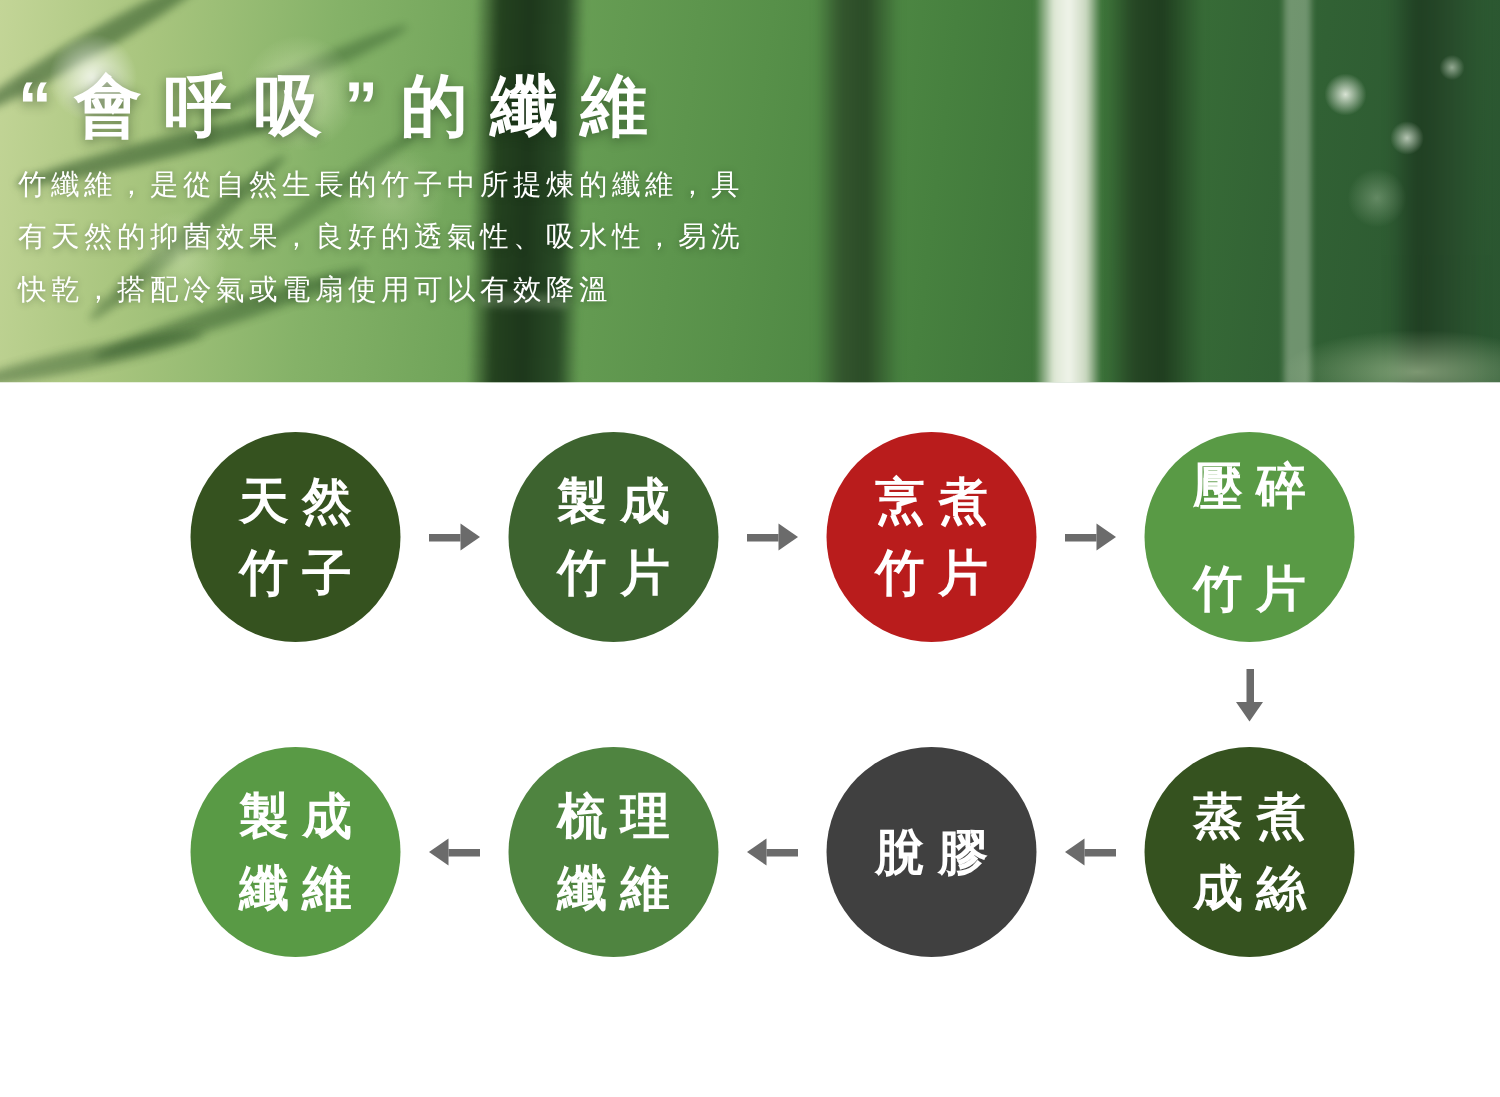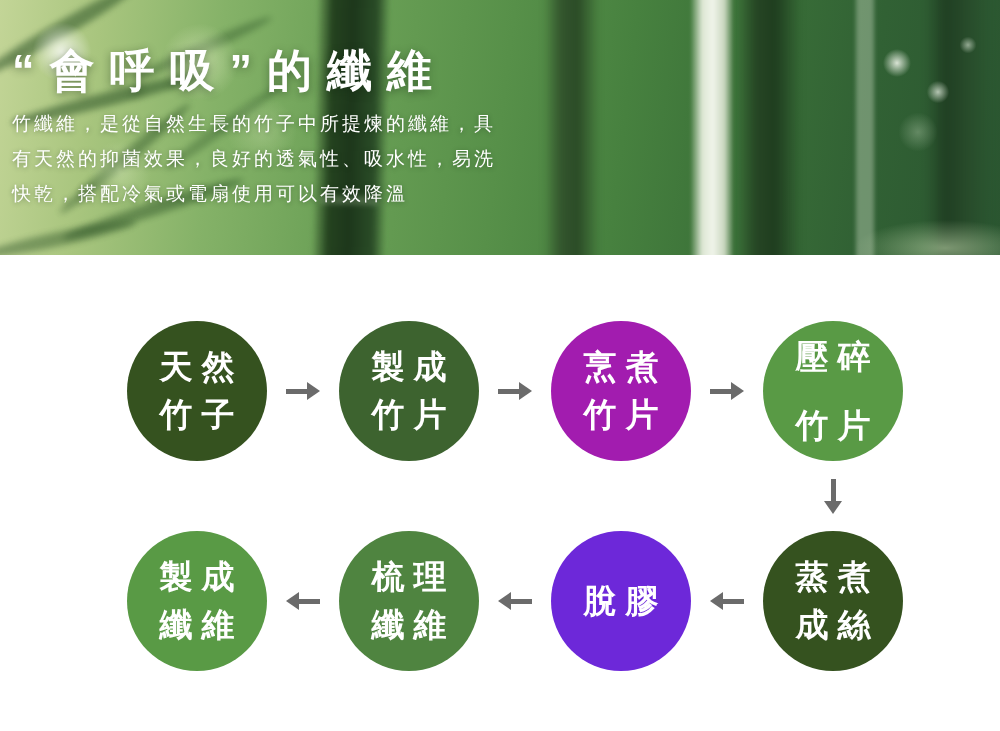--- a/index.html
+++ b/index.html
@@ -95,21 +95,21 @@
     letter-spacing: 15px; line-height: 1.16;
     text-shadow: 0 2px 8px rgba(18,40,15,0.45);
   }
   .hero-desc { margin-top: 9px; }
   .hero-desc-line {
     font-size: 19px; line-height: 35px; letter-spacing: 3px;
     text-shadow: 0 1px 5px rgba(18,40,15,0.4);
   }
 
   
-  .process { position: relative; padding-top: 66px; height: 476px; background: #ffffff; }
+  .process { position: relative; padding-top: 33px; height: 476px; background: #ffffff; }
   .flow-grid {
     display: grid;
     margin-left: 127px;
     grid-template-columns: 140px 72px 140px 72px 140px 72px 140px;
     grid-template-rows: 140px 70px 140px;
   }
   .circle {
     width: 140px; height: 140px; border-radius: 50%;
     display: flex; flex-direction: column; align-items: center; justify-content: center;
     color: #ffffff; font-weight: 700;
@@ -183,21 +183,21 @@
       <div class="circle" style="background-color: rgb(61, 99, 47);">
         <span>製成</span>
         <span>竹片</span>
       </div>
       <div class="cell-arrow">
         <div class="arrow right">
             <span class="stem"></span>
             <span class="head"></span>
           </div>
       </div>
-      <div class="circle" style="background-color: #a21caf;">
+      <div class="circle" style="background-color: #b91c1c;">
         <span>烹煮</span>
         <span>竹片</span>
       </div>
       <div class="cell-arrow">
         <div class="arrow right">
             <span class="stem"></span>
             <span class="head"></span>
           </div>
       </div>
       <div class="circle" style="background-color: rgb(89, 154, 69); gap: 21px;">
@@ -231,21 +231,21 @@
       <div class="circle" style="background-color: rgb(79, 132, 64);">
         <span>梳理</span>
         <span>纖維</span>
       </div>
       <div class="cell-arrow">
         <div class="arrow left">
             <span class="stem"></span>
             <span class="head"></span>
           </div>
       </div>
-      <div class="circle" style="background-color: #6d28d9; text-align: center;">
+      <div class="circle" style="background-color: #404040; text-align: center;">
         <span>脫膠</span>
       </div>
       <div class="cell-arrow">
         <div class="arrow left">
             <span class="stem"></span>
             <span class="head"></span>
           </div>
       </div>
       <div class="circle" style="background-color: rgb(53, 82, 31);">
         <span>蒸煮</span>

